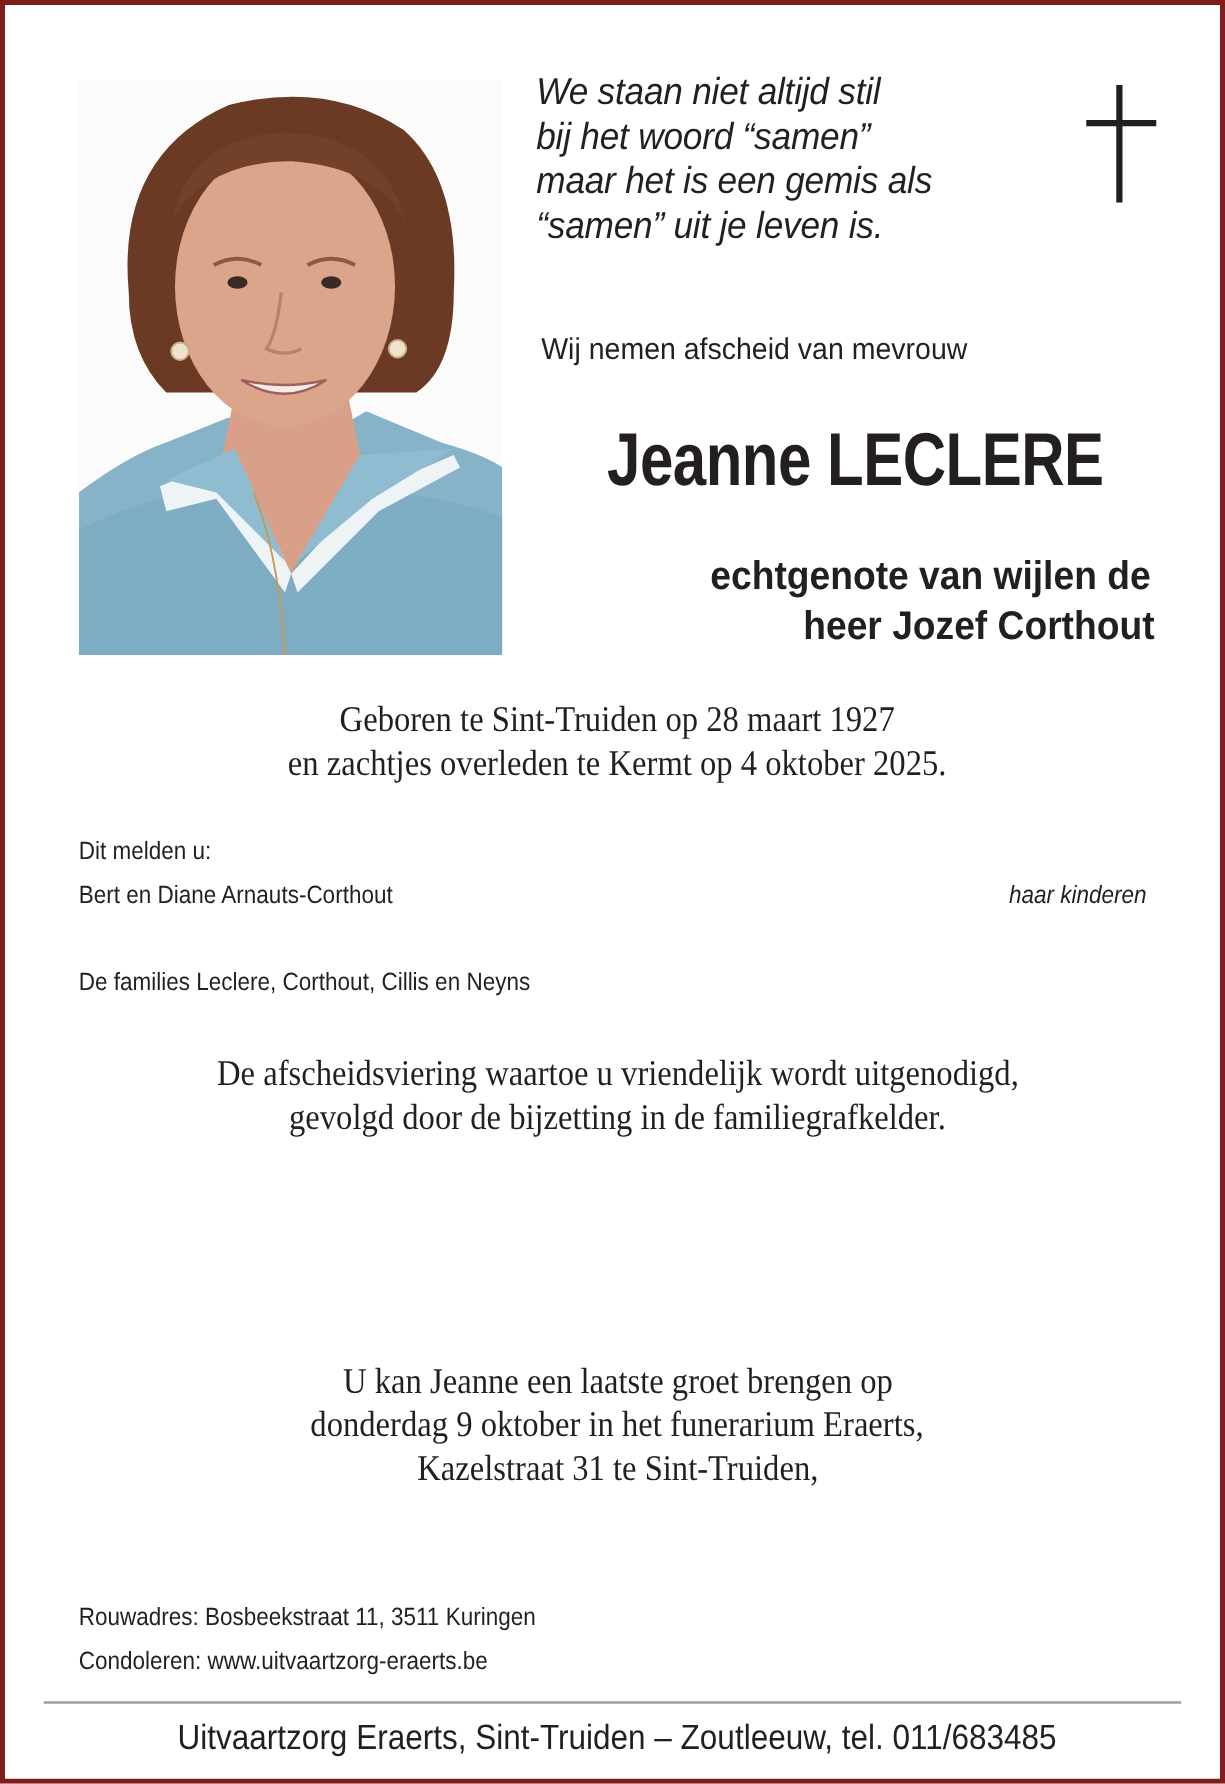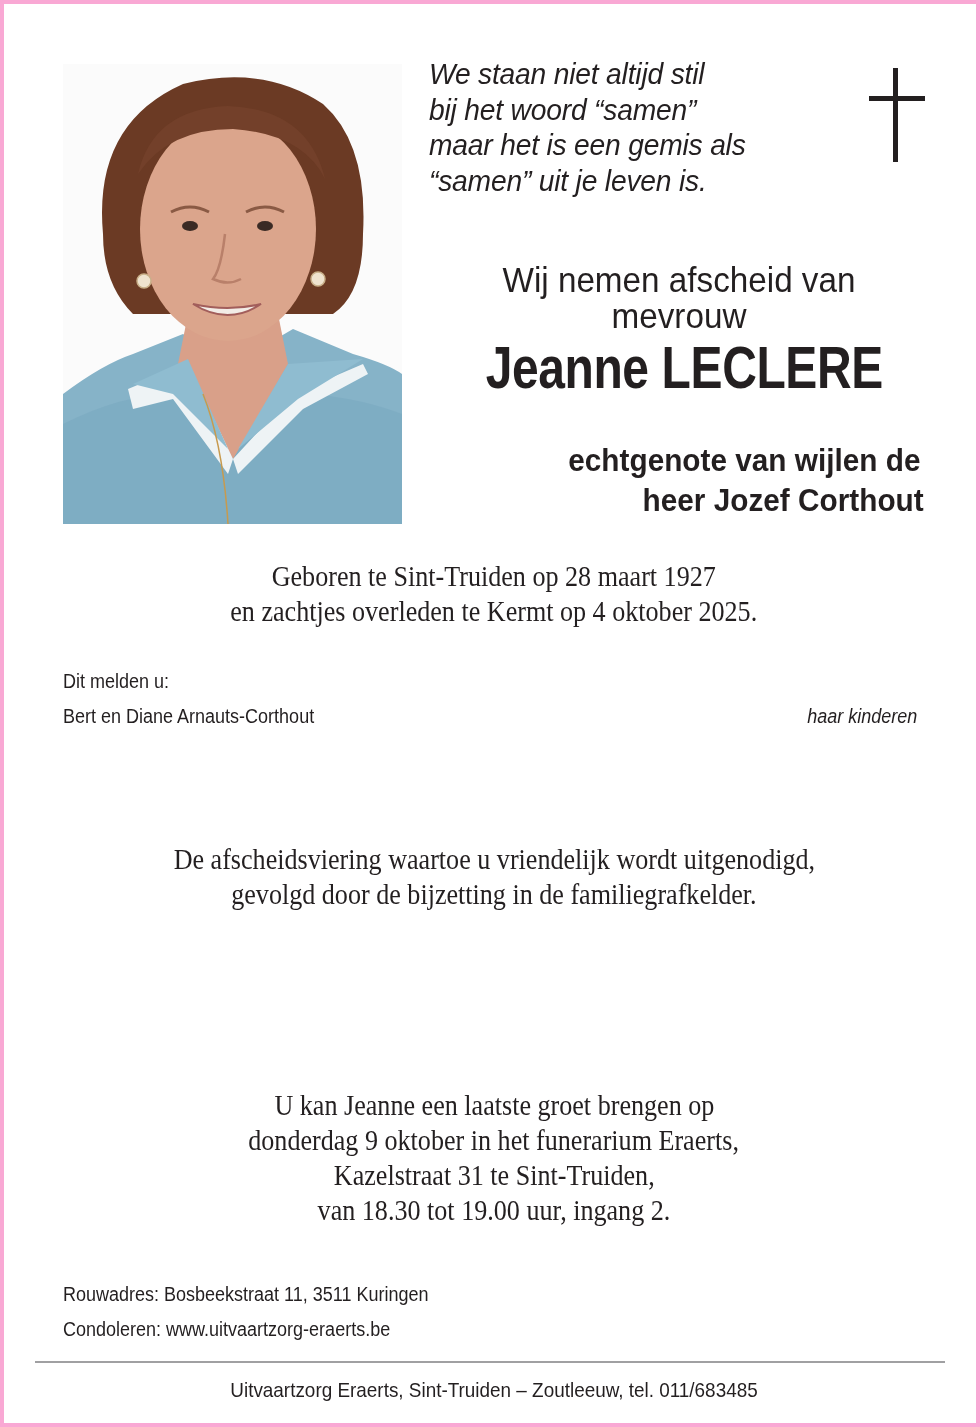--- a/index.html
+++ b/index.html
@@ -1,40 +1,40 @@
 <!DOCTYPE html>
 <html><head>
   <meta charset="utf-8">
   <style>
     html, body { margin: 0; padding: 0; background: #ffffff; }
     body { width: 980px; height: 1427px; position: relative; overflow: hidden; }
     .card {
       position: absolute; left: 0; top: 0;
       width: 980px; height: 1427px; box-sizing: border-box;
-      border: 4px solid #f9a8d4; background: #ffffff;
+      border: 4px solid #7f1d1d; background: #ffffff;
       color: #231f20;
       font-family: "Liberation Sans", sans-serif;
     }
     .photo {
       position: absolute; left: 59px; top: 60px; width: 339px; height: 460px;
       overflow: hidden; background: #fbfbfb;
     }
     .photo svg { display: block; width: 100%; height: 100%; }
     .poem {
       position: absolute; left: 425px; top: 52px; width: 420px;
       font-style: italic; font-size: 30px; line-height: 35.5px;
       letter-spacing: -0.2px;
     }
     .poem div { white-space: nowrap; transform: scaleX(0.94); transform-origin: left center; }
     .cross { position: absolute; left: 865px; top: 64px; width: 56px; height: 94px; }
     .cross .v { position: absolute; left: 24px; top: 0; width: 5px; height: 94px; background: #231f20; }
     .cross .h { position: absolute; left: 0; top: 28px; width: 56px; height: 5px; background: #231f20; }
     .intro {
-      position: absolute; left: 420px; top: 258px; width: 510px; text-align: center;
-      font-size: 35px; line-height: 36px;
+      position: absolute; left: 420px; top: 258px; width: 510px; 
+      font-size: 24px; line-height: 36px;
     }
     .intro span { display: inline-block; transform: scaleX(0.95); }
     .name {
       position: absolute; left: 400px; top: 326px; width: 560px; text-align: center;
       font-size: 60px; line-height: 76px; font-weight: bold; letter-spacing: -0.5px;
     }
     .name span { display: inline-block; transform: scaleX(0.8); }
     .spouse {
       position: absolute; left: 410px; top: 436px; width: 520px; text-align: right;
       font-size: 32px; line-height: 40px; font-weight: bold;
@@ -61,21 +61,21 @@
     .families { top: 765px; }
     .ceremony { top: 838px; }
     .gathering { top: 1013px; }
     .visit { top: 1084px; }
     .address { top: 1273px; }
     .divider {
       position: absolute; left: 31px; top: 1357px; width: 910px; height: 2px; background: #a0a0a2;
     }
     .footer {
       position: absolute; left: 20px; top: 1371px; width: 940px; text-align: center;
-      font-size: 21px; line-height: 30px;
+      font-size: 28px; line-height: 30px;
     }
     .footer span { display: inline-block; transform: scaleX(0.9); }
   </style>
 </head>
 <body>
 
 <div class="card">
 
   <div class="photo">
     <svg viewBox="0 0 339 460" xmlns="http://www.w3.org/2000/svg">
@@ -146,32 +146,34 @@
   </div>
 
   <div class="left-block announce">
     <div class="row"><span class="txt">Dit melden u:</span></div>
     <div class="row">
       <span class="txt">Bert en Diane Arnauts-Corthout</span>
       <span class="role">haar kinderen</span>
     </div>
   </div>
 
+  <div class="left-block families">
+    <div class="row"><span class="txt">De families Leclere, Corthout, Cillis en Neyns</span></div>
+  </div>
 
   <div class="center-block ceremony">
     <div><span>De afscheidsviering waartoe u vriendelijk wordt uitgenodigd,</span></div>
     <div><span>gevolgd door de bijzetting in de familiegrafkelder.</span></div>
   </div>
 
 
   <div class="center-block visit">
     <div><span>U kan Jeanne een laatste groet brengen op</span></div>
     <div><span>donderdag 9 oktober in het funerarium Eraerts,</span></div>
     <div><span>Kazelstraat 31 te Sint-Truiden,</span></div>
-    <div><span>van 18.30 tot 19.00 uur, ingang 2.</span></div>
   </div>
 
   <div class="left-block address">
     <div class="row"><span class="txt">Rouwadres: Bosbeekstraat 11, 3511 Kuringen</span></div>
     <div class="row"><span class="txt">Condoleren: www.uitvaartzorg-eraerts.be</span></div>
   </div>
 
   <div class="divider"></div>
 
   <div class="footer">

